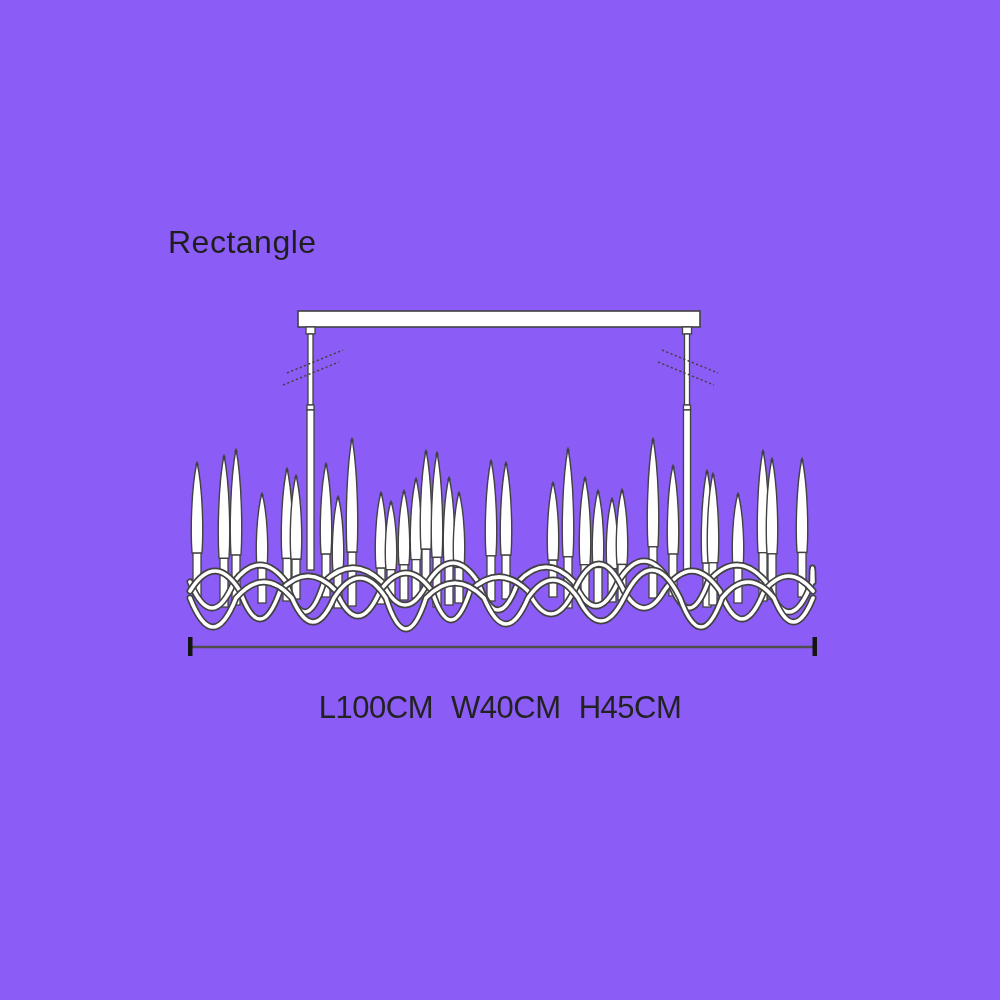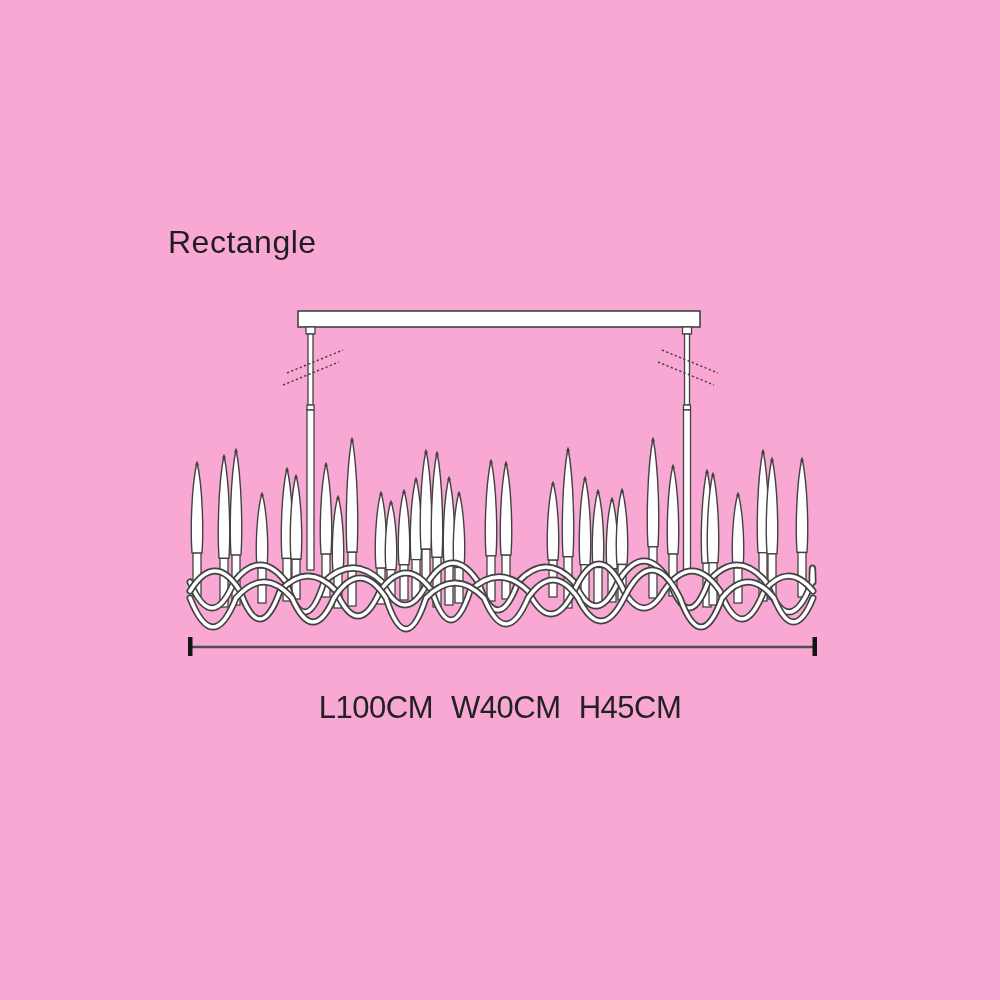--- a/index.html
+++ b/index.html
@@ -1,20 +1,20 @@
 <!DOCTYPE html>
 <html><head>
 <meta charset="utf-8">
 <style>
   html, body { margin: 0; padding: 0; background: #ffffff; }
   .stage {
     position: relative;
     width: 1000px;
     height: 1000px;
-    background: #f9a8d4;
+    background: #8b5cf6;
     overflow: hidden;
     font-family: "Liberation Sans", "DejaVu Sans", sans-serif;
   }
   .shape-label {
     position: absolute;
     left: 168px;
     top: 224px;
     font-size: 32px;
     font-weight: 400;
     color: #1e1e1e;

